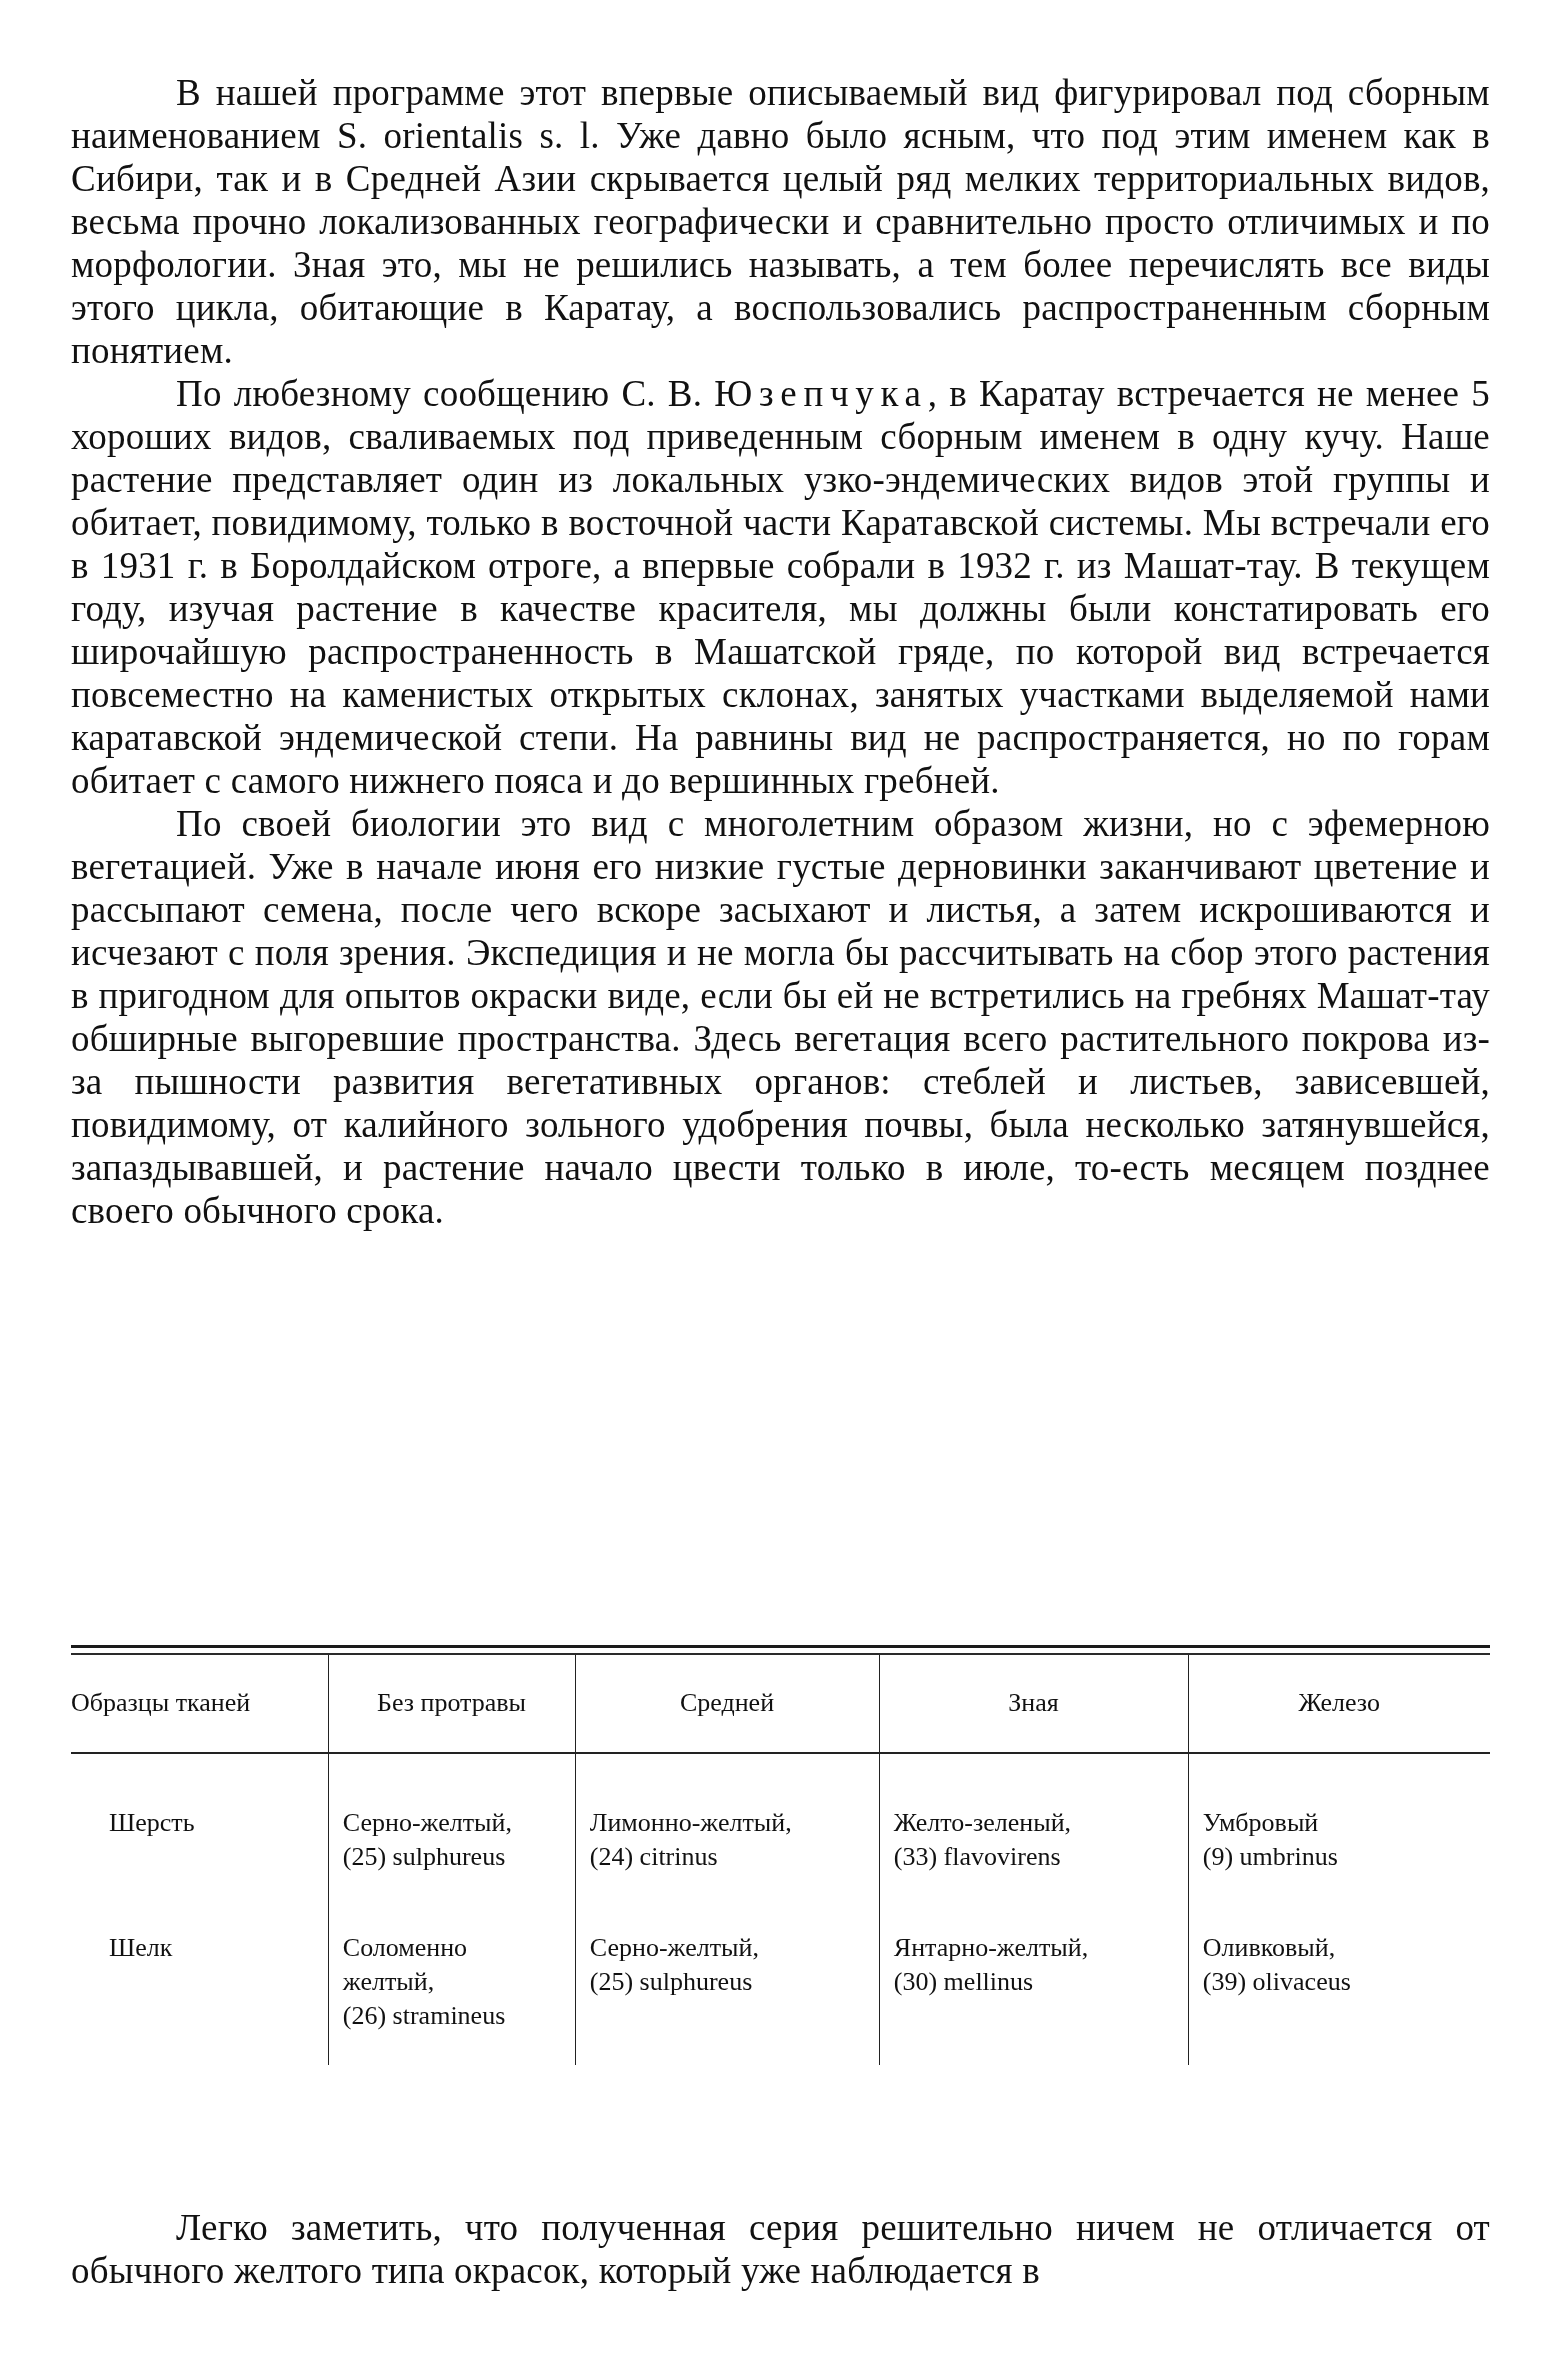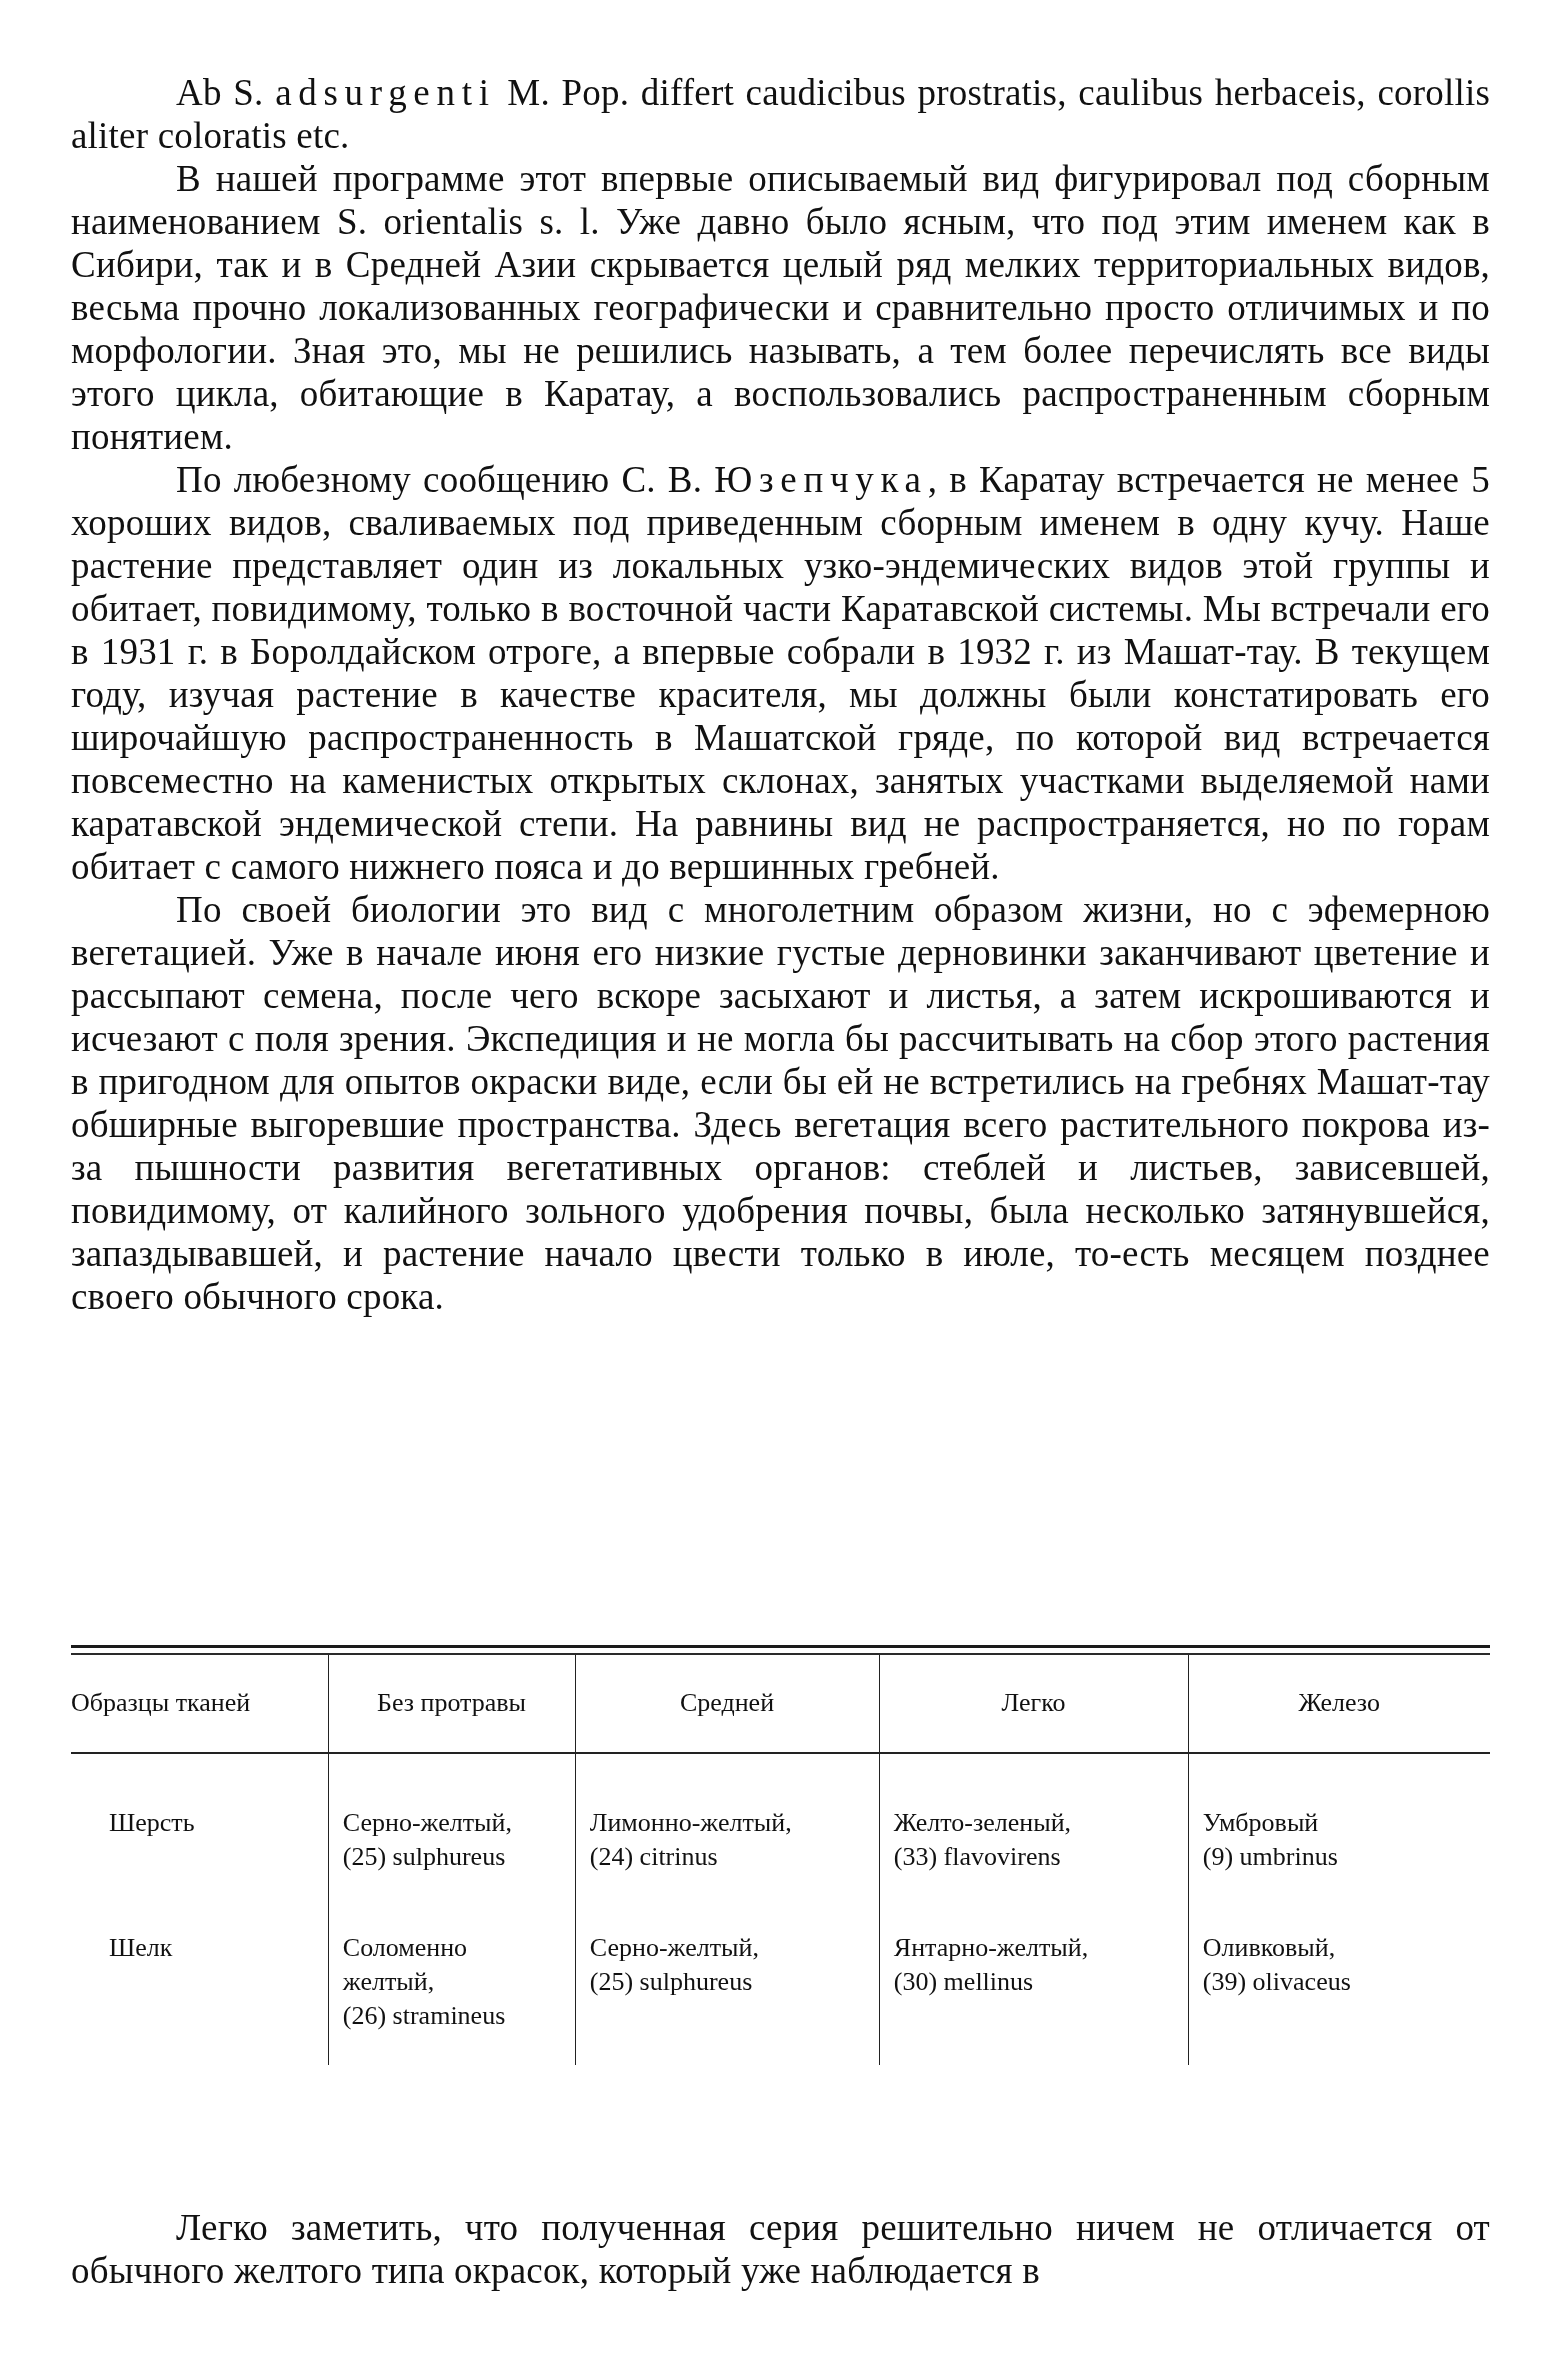--- a/index.html
+++ b/index.html
@@ -96,21 +96,20 @@
       left: 114px;
       top: 2373px;
       font-size: 31px;
       line-height: 33px;
     }
   </style>
 </head>
 <body>
 
 <div class="page">
-  <p class="para p1"><span>Ab S. </span><span class="spaced">adsurgenti</span><span> M. Pop. differt caudicibus prostratis, caulibus herbaceis, corollis aliter coloratis etc.</span></p>
 
   <p class="para">В нашей программе этот впервые описываемый вид фигурировал под сборным наименованием S. orientalis s. l. Уже давно было ясным, что под этим именем как в Сибири, так и в Средней Азии скрывается целый ряд мелких территориальных видов, весьма прочно локализованных географически и сравнительно просто отличимых и по морфологии. Зная это, мы не решились называть, а тем более перечислять все виды этого цикла, обитающие в Каратау, а воспользовались распространенным сборным понятием.</p>
 
   <p class="para"><span>По любезному сообщению С. В. </span><span class="spaced">Юзепчука</span><span>, в Каратау встречается не менее 5 хороших видов, сваливаемых под приведенным сборным именем в одну кучу. Наше растение представляет один из локальных узко-эндемических видов этой группы и обитает, повидимому, только в восточной части Каратавской системы. Мы встречали его в 1931 г. в Боролдайском отроге, а впервые собрали в 1932 г. из Машат-тау. В текущем году, изучая растение в качестве красителя, мы должны были констатировать его широчайшую распространенность в Машатской гряде, по которой вид встречается повсеместно на каменистых открытых склонах, занятых участками выделяемой нами каратавской эндемической степи. На равнины вид не распространяется, но по горам обитает с самого нижнего пояса и до вершинных гребней.</span></p>
 
   <p class="para">По своей биологии это вид с многолетним образом жизни, но с эфемерною вегетацией. Уже в начале июня его низкие густые дерновинки заканчивают цветение и рассыпают семена, после чего вскоре засыхают и листья, а затем искрошиваются и исчезают с поля зрения. Экспедиция и не могла бы рассчитывать на сбор этого растения в пригодном для опытов окраски виде, если бы ей не встретились на гребнях Машат-тау обширные выгоревшие пространства. Здесь вегетация всего растительного покрова из-за пышности развития вегетативных органов: стеблей и листьев, зависевшей, повидимому, от калийного зольного удобрения почвы, была несколько затянувшейся, запаздывавшей, и растение начало цвести только в июле, то-есть месяцем позднее своего обычного срока.</p>
 
 </div>
 
 <div class="table-wrap">
@@ -121,21 +120,21 @@
         <col class="c1">
         <col class="c2">
         <col class="c3">
         <col class="c4">
     </colgroup>
     <thead>
       <tr>
         <th>Образцы тканей</th>
         <th>Без протравы</th>
         <th>Средней</th>
-        <th>Легко</th>
+        <th>Зная</th>
         <th>Железо</th>
       </tr>
     </thead>
     <tbody>
       <tr>
           <td colspan="5" style="padding:0;border:none;">
             <div class="rule-single"></div>
           </td>
         </tr>
       <tr class="spacer">

